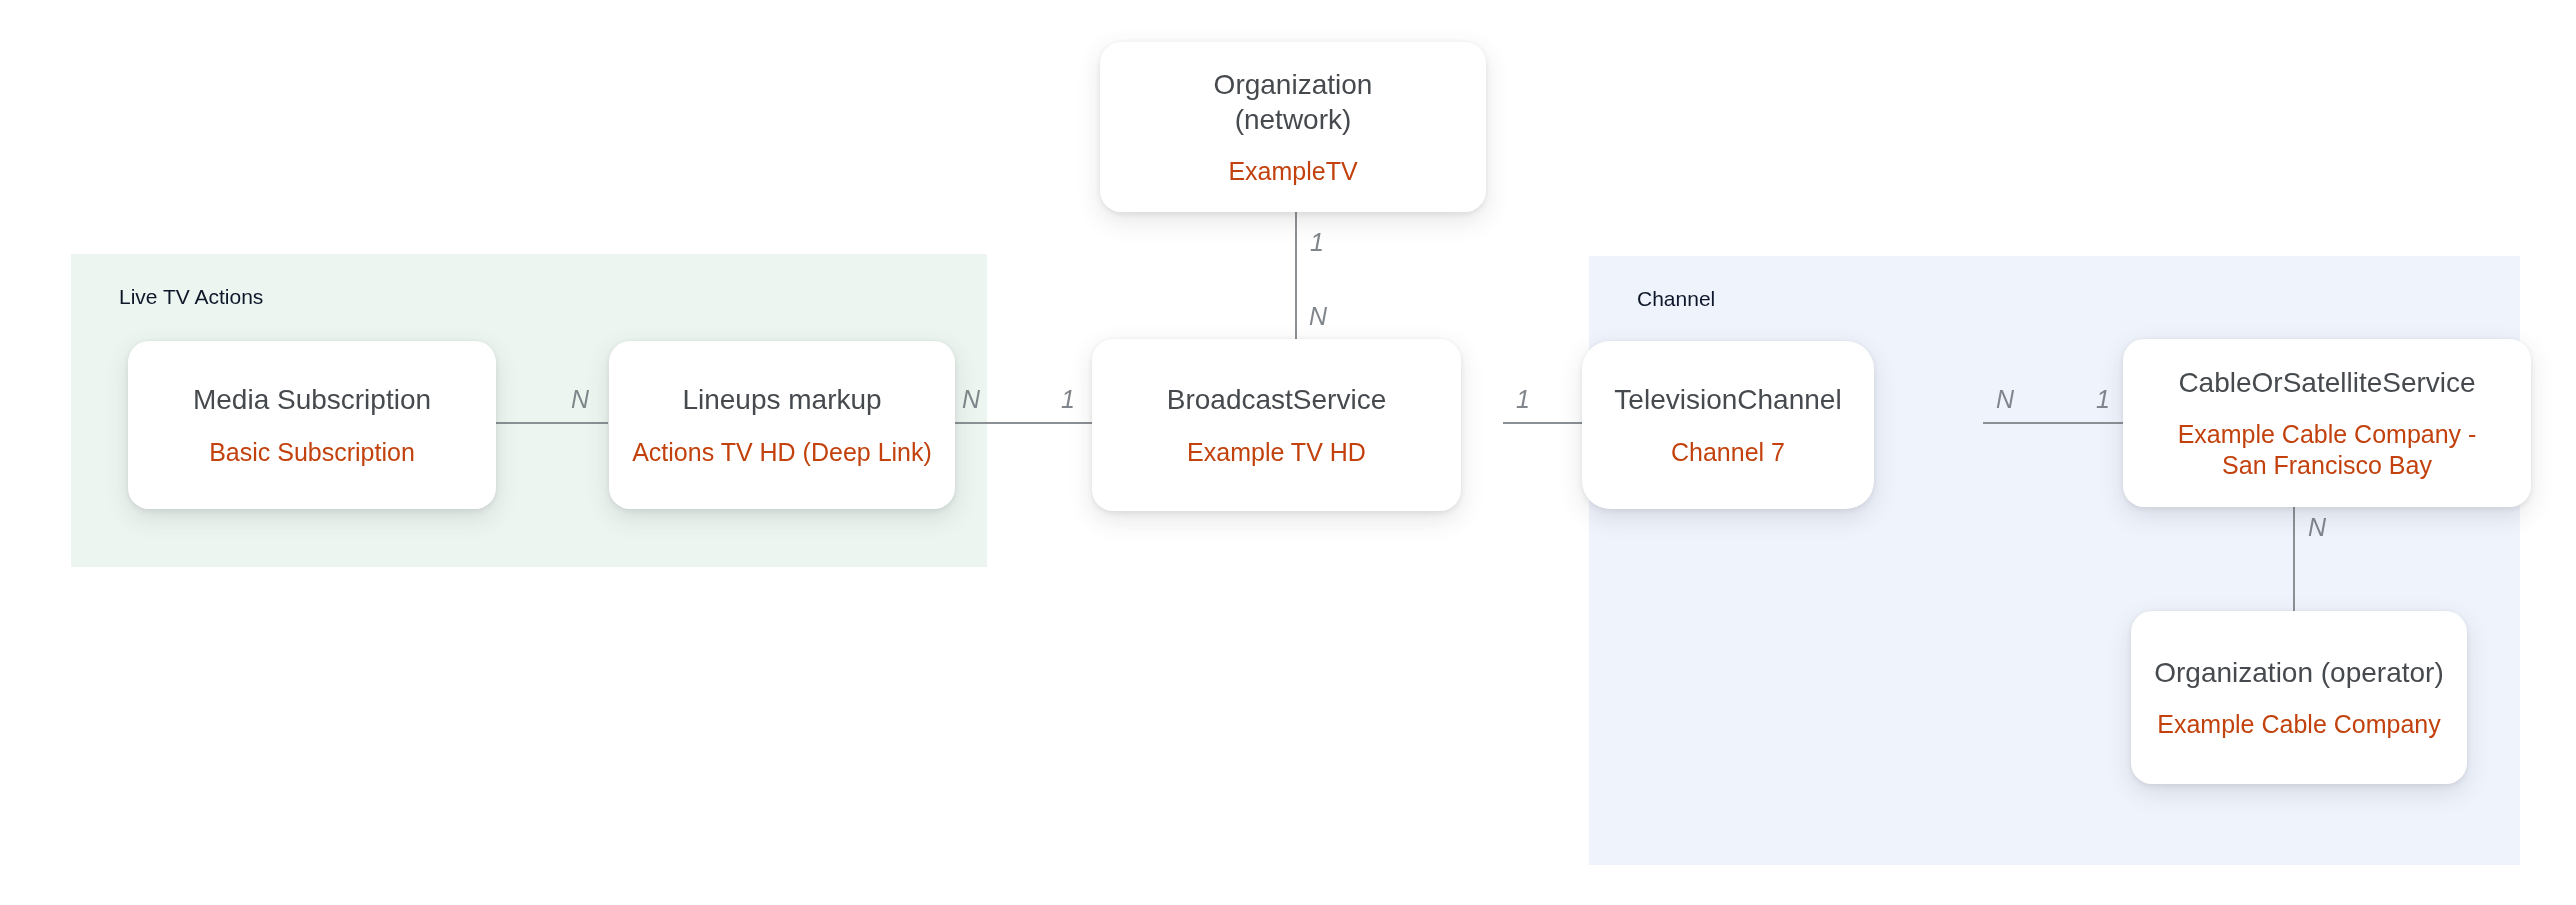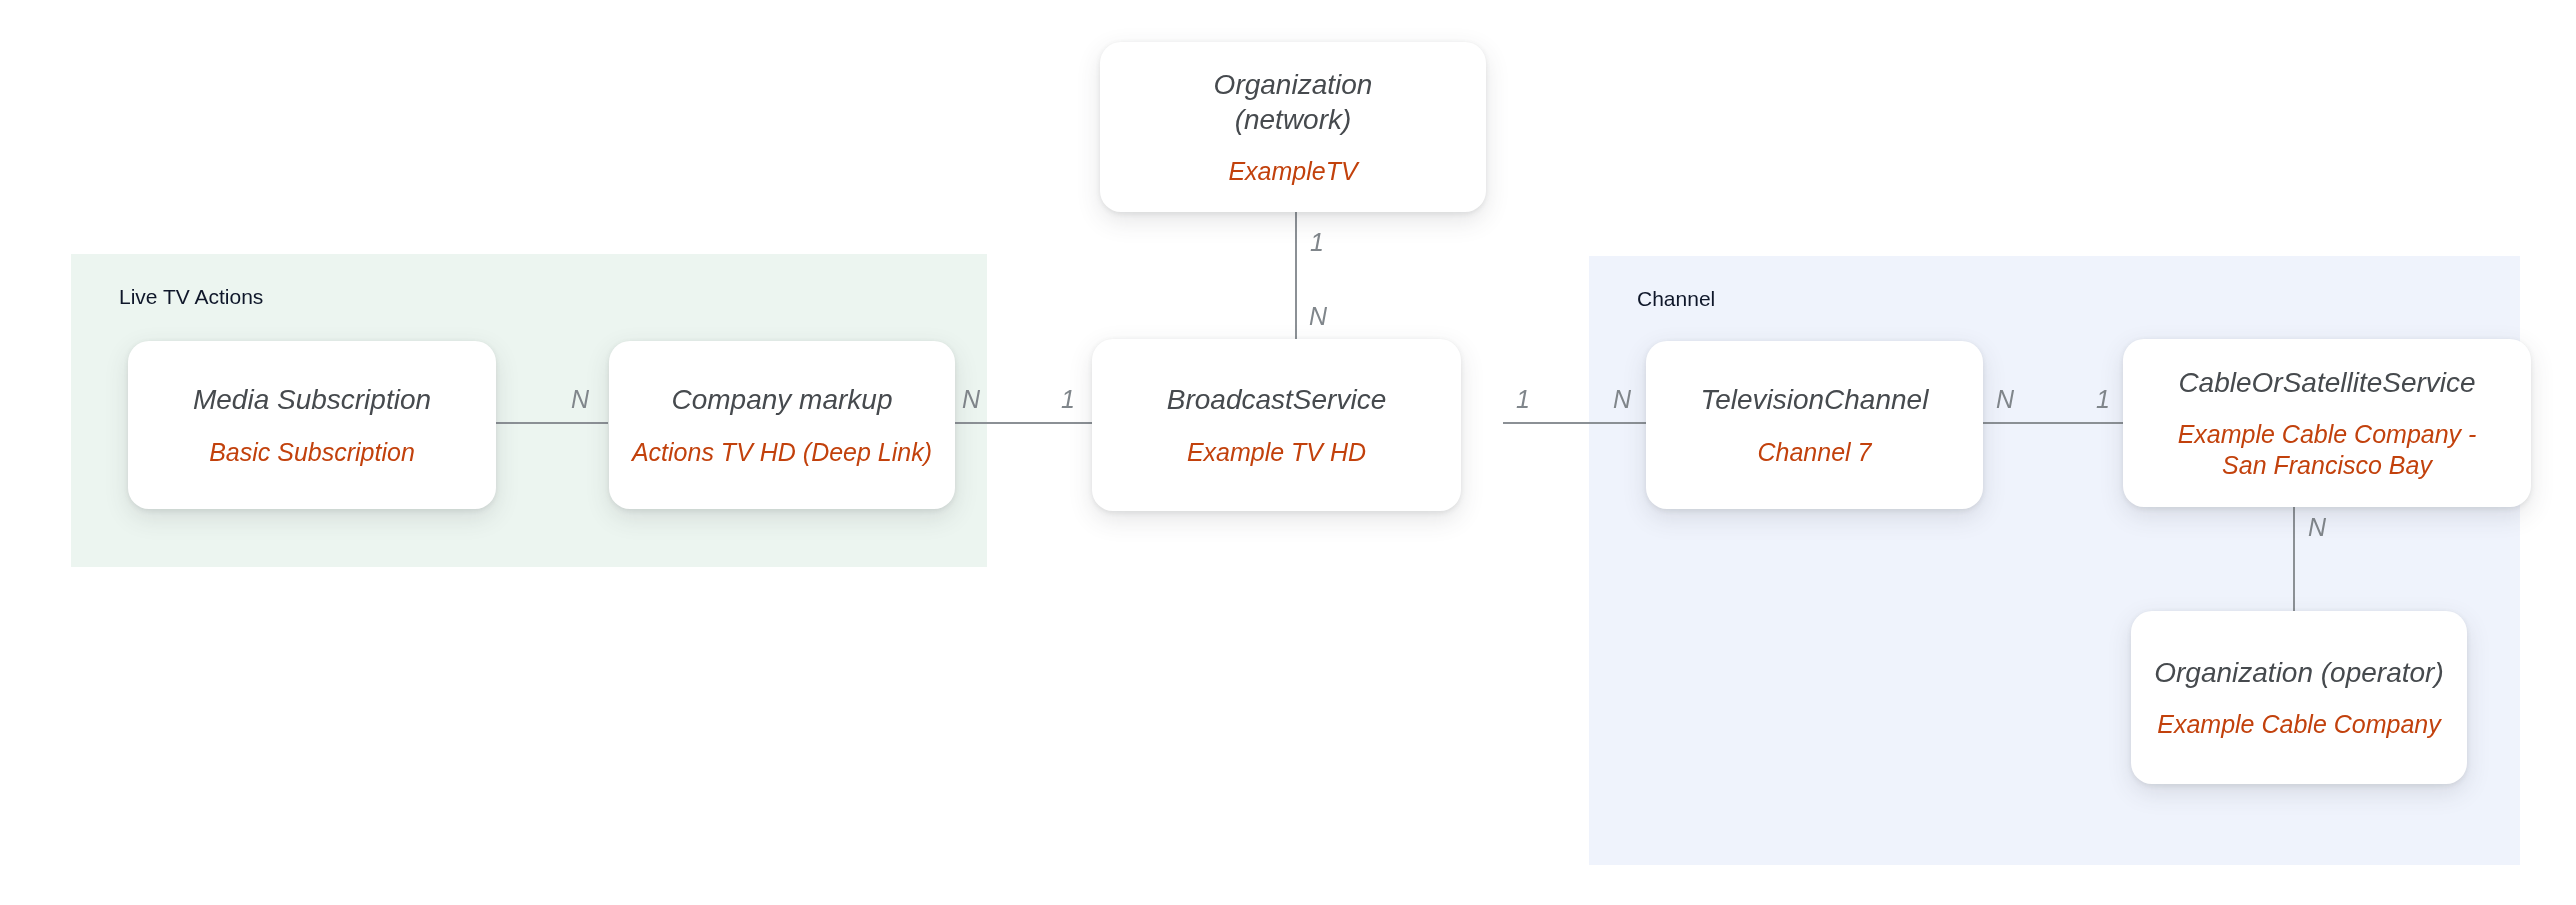--- a/index.html
+++ b/index.html
@@ -33,21 +33,20 @@
     border-radius: 21px;
     box-shadow: 0 1.8px 5.3px rgba(60,64,67,0.10), 0 8.8px 25px rgba(60,64,67,0.13);
     display: flex;
     flex-direction: column;
     align-items: center;
     justify-content: center;
     gap: 19.5px;
     text-align: center;
     box-sizing: border-box;
     padding: 8.8px 16px;
-    font-style: italic;
   }
 
   .card-title {
     font-size: 28px;
     line-height: 35px;
     color: #464a4e;
     white-space: pre-line;
   }
 
   .card-sub {
@@ -114,30 +113,30 @@
 (network)</div>
     <div class="card-sub">ExampleTV</div>
   </div>
 
   <div class="card" style="left:128px; top:341px; width:368px; height:168px;">
     <div class="card-title">Media Subscription</div>
     <div class="card-sub">Basic Subscription</div>
   </div>
 
   <div class="card" style="left:609px; top:341px; width:346px; height:168px;">
-    <div class="card-title">Company markup</div>
+    <div class="card-title">Lineups markup</div>
     <div class="card-sub">Actions TV HD (Deep Link)</div>
   </div>
 
   <div class="card" style="left:1092px; top:339px; width:369px; height:172px;">
     <div class="card-title">BroadcastService</div>
     <div class="card-sub">Example TV HD</div>
   </div>
 
-  <div class="card" style="left:1646px; top:341px; width:337px; height:168px;">
+  <div class="card" style="left:1582px; top:341px; width:292px; height:168px;border-radius:28px;">
     <div class="card-title">TelevisionChannel</div>
     <div class="card-sub">Channel 7</div>
   </div>
 
   <div class="card" style="left:2123px; top:339px; width:408px; height:168px;">
     <div class="card-title">CableOrSatelliteService</div>
     <div class="card-sub">Example Cable Company -
 San Francisco Bay</div>
   </div>
 

